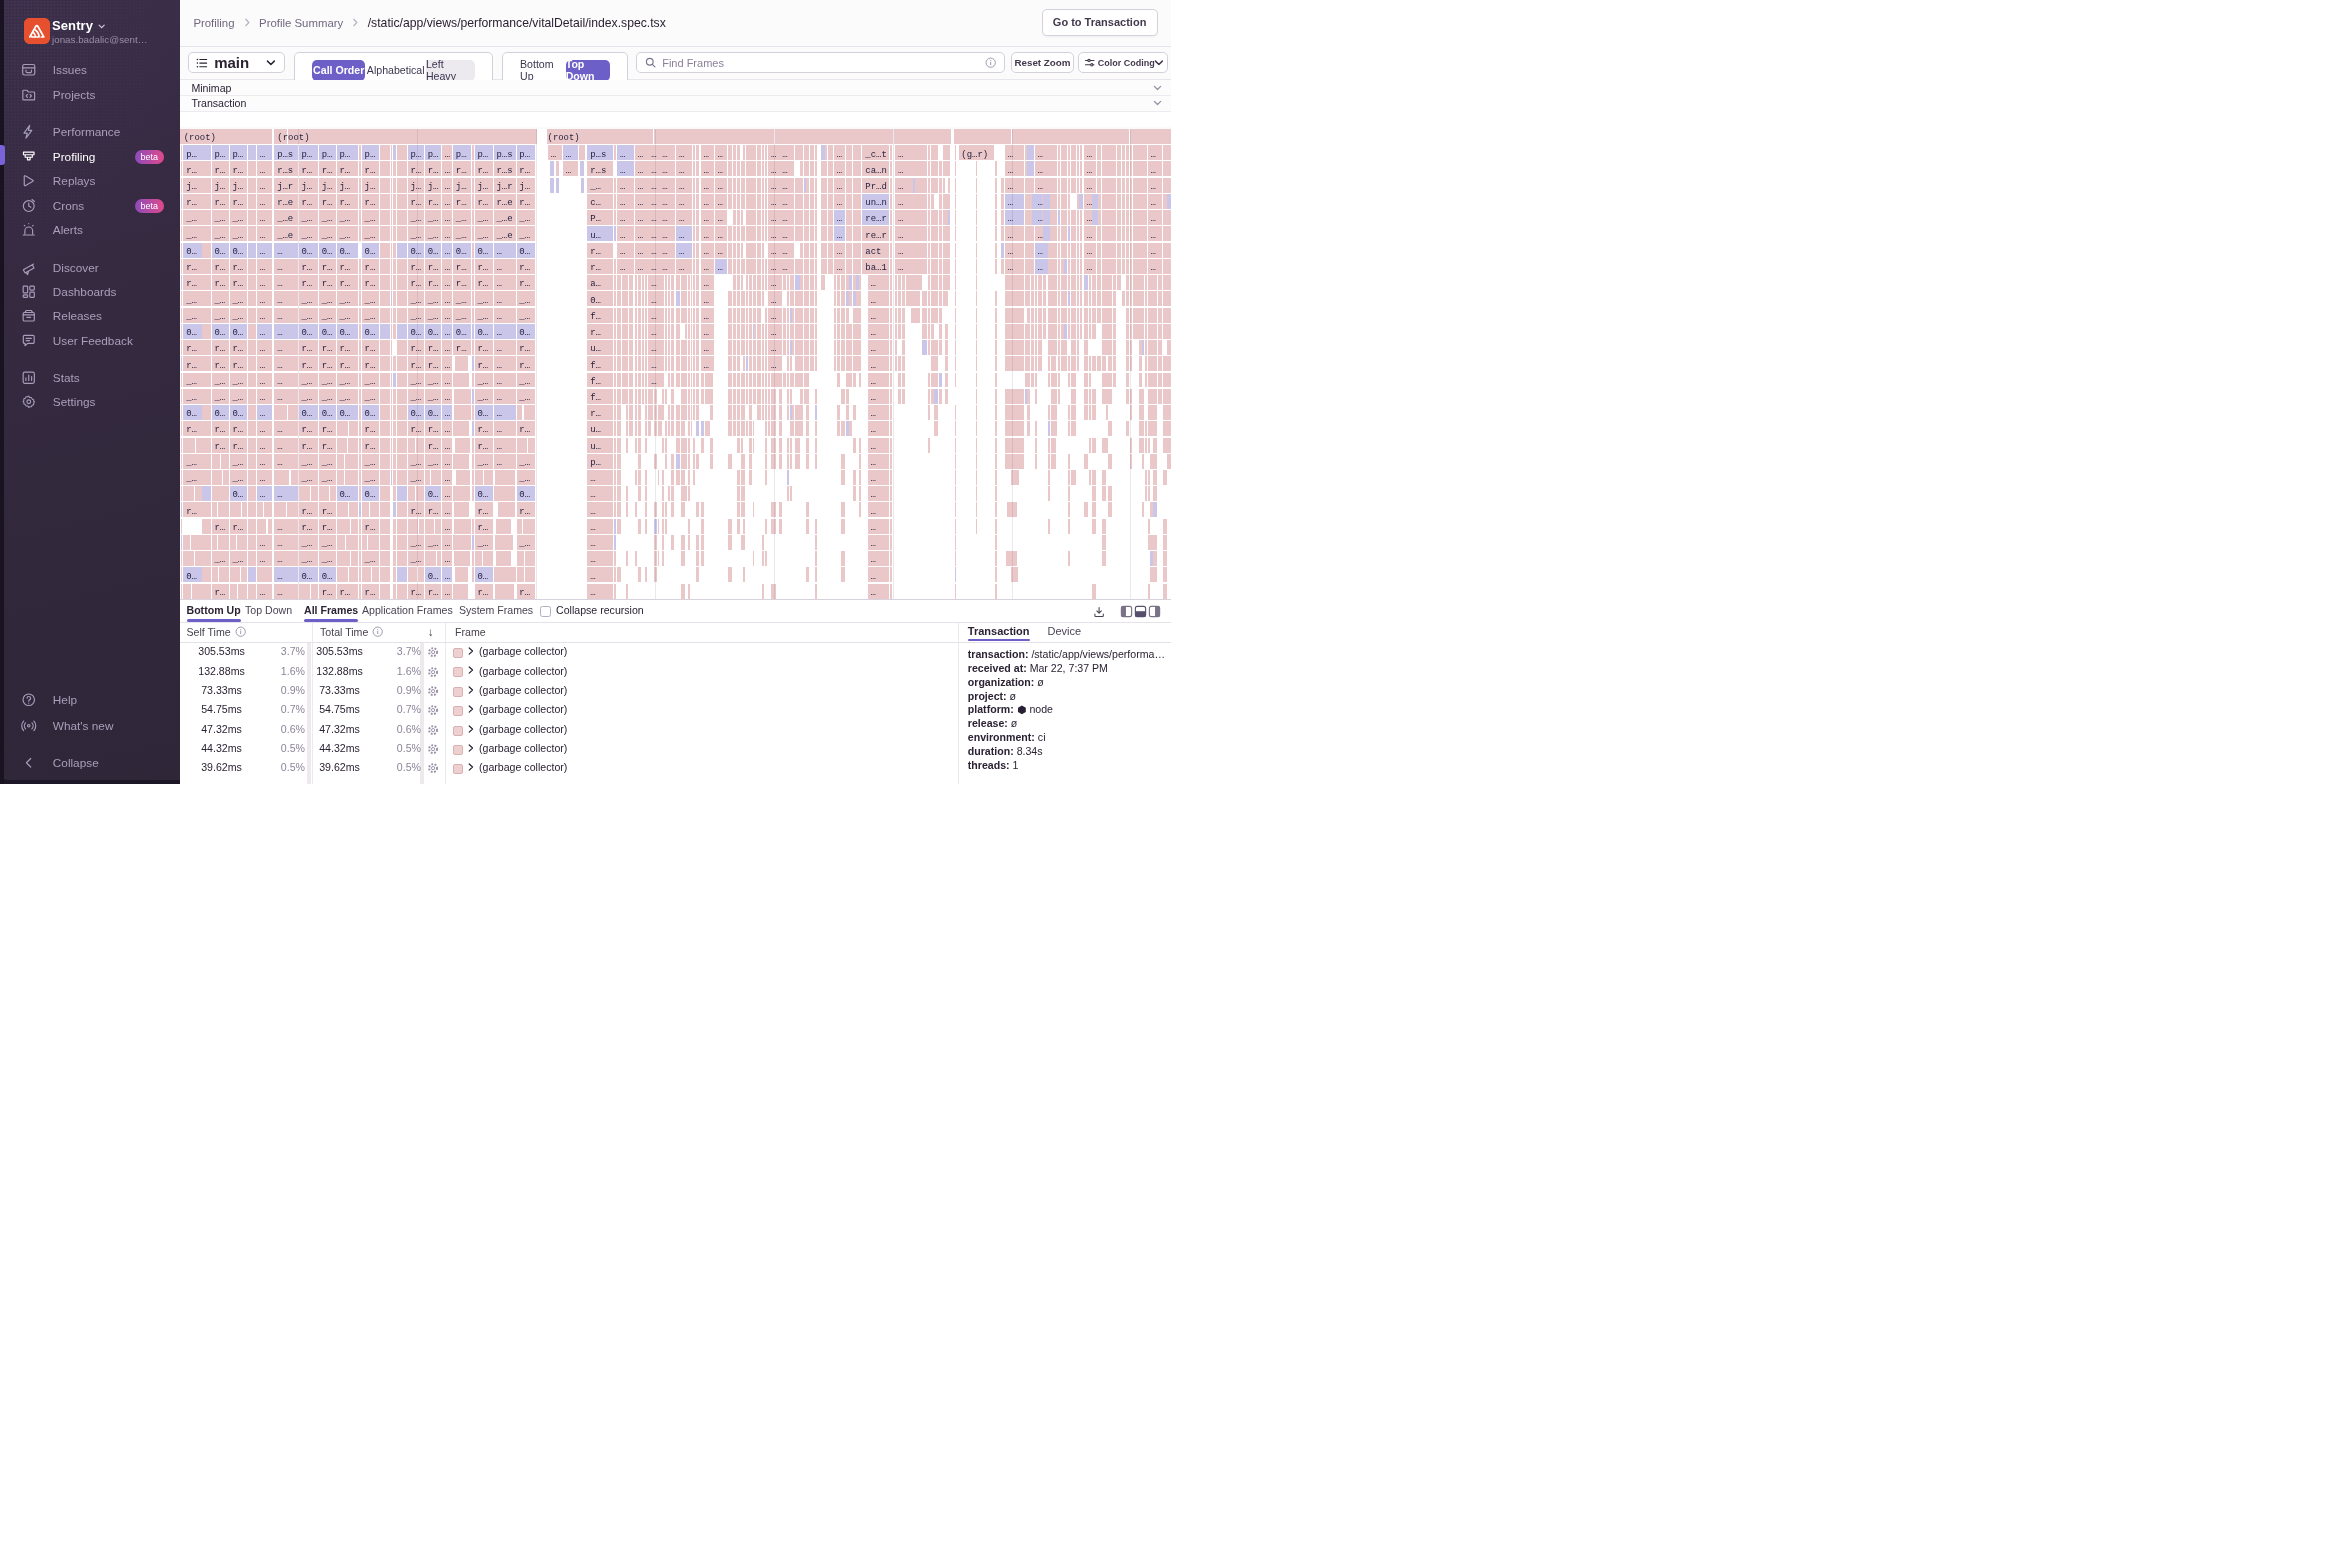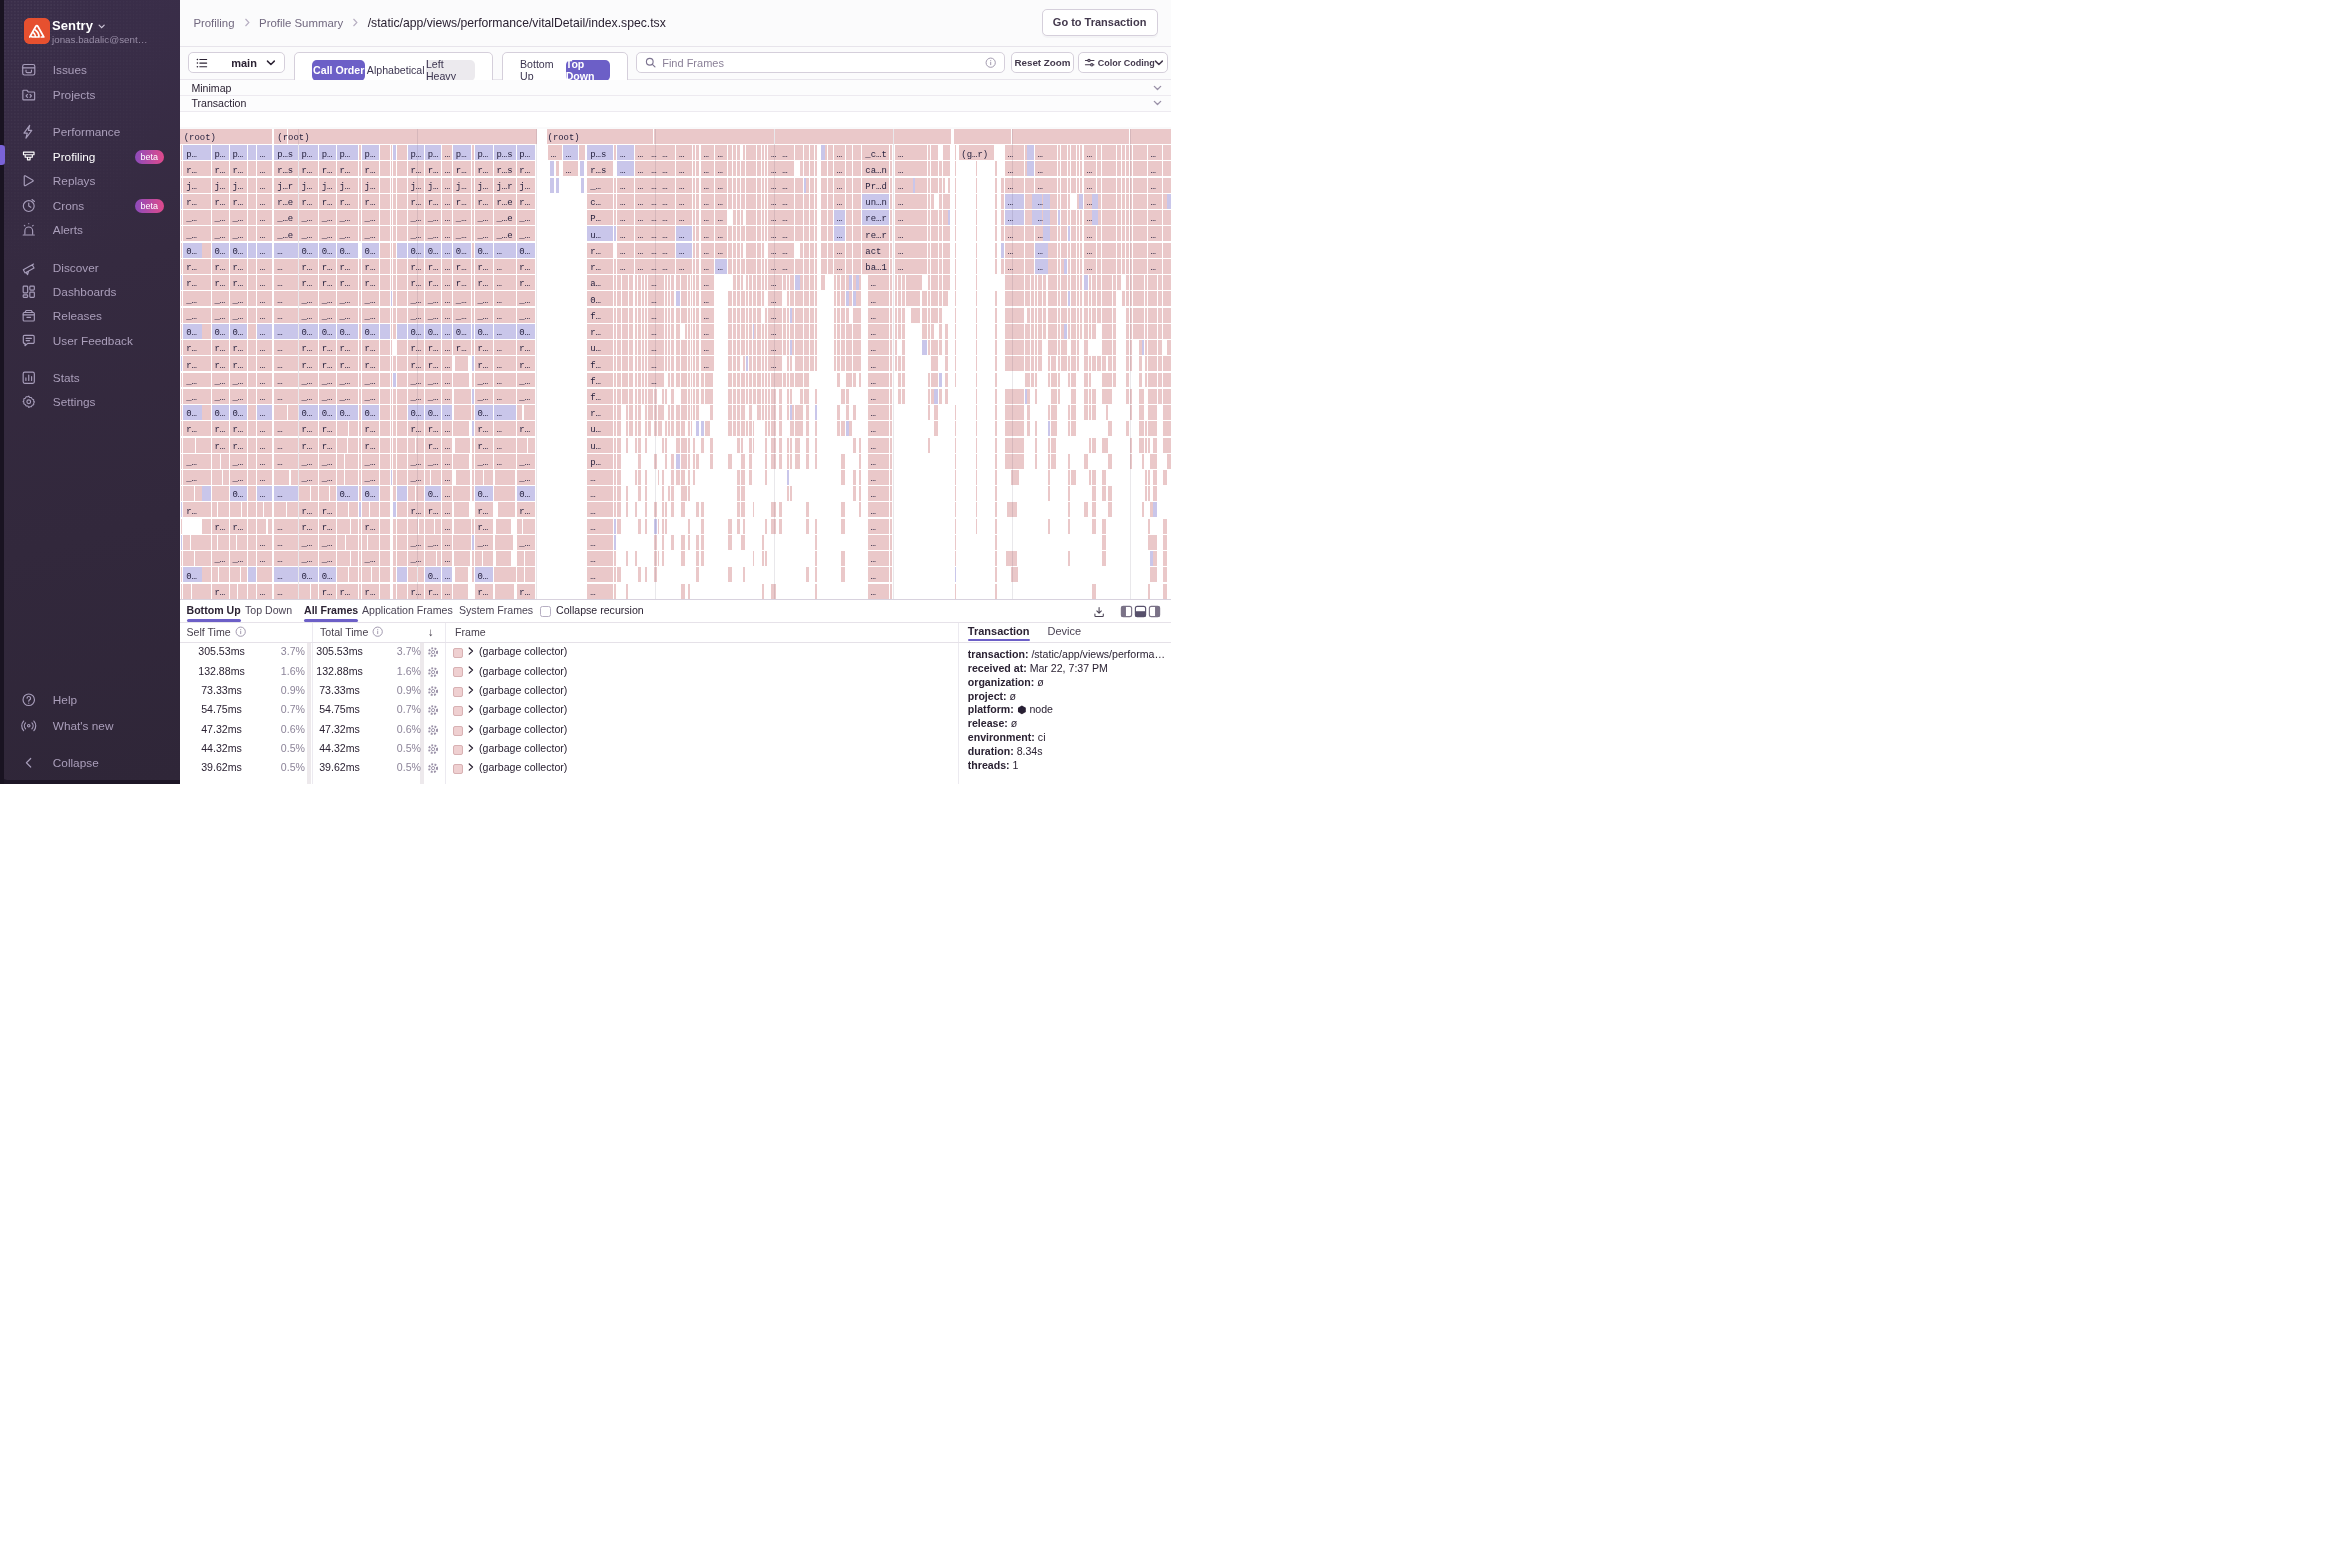--- a/index.html
+++ b/index.html
@@ -25,21 +25,21 @@
 #main{position:relative;flex:1;height:784px;background:#fff}
 #crumbbar{position:absolute;left:0;top:0;width:100%;height:47px;background:#fbfbfc;border-bottom:0.8px solid #e7e4eb}
 .crumbs{position:absolute;left:13.4px;top:15.5px;font-size:11.4px;color:#71687f;display:flex;align-items:center}
 .crumbs .sep{margin:0 9px;display:flex;align-items:center}
 .crumbs .last{color:#2b2233}
 #gototx{position:absolute;right:13.4px;top:8.5px;width:116px;height:27px;border:0.8px solid #d5cfdb;border-radius:4.9px;background:#fff;font-weight:bold;font-size:11px;color:#43394d;display:flex;align-items:center;justify-content:center;box-shadow:0 1.6px 0.8px rgba(40,30,60,0.03)}
 #toolbar{position:absolute;left:0;top:47px;width:100%;height:33px;background:#fbfbfc;border-bottom:0.8px solid #e8e5ec}
 .tbw{position:absolute;top:5.3px;height:21px;background:#fff;border:0.8px solid #d5cfdb;border-radius:4.9px;display:flex;align-items:center;font-size:10.6px}
 #wmain{left:7.7px;width:97px}
 #wmain .lic{margin-left:7.3px}
-#wmain b{margin-left:23px;font-size:11px;color:#2b2233}
+#wmain b{margin-left:6px;font-size:15px;color:#2b2233}
 #wmain .chev{position:absolute;right:8.1px}
 .seg{padding:17px}
 #seg1{left:114px;width:199px}
 #seg2{left:322px;width:126px}
 .seg .s{height:21px;margin:-0.8px 0;display:flex;align-items:center;justify-content:center;font-size:10.6px;color:#3c3550}
 .seg .s.on{background:#6c5fc7;color:#fff;font-weight:bold;border-radius:4.9px;}
 .seg .s.grey{background:#eceaee;border-radius:0 4.9px 4.9px 0}
 #find{left:456px;width:369px}
 #find .mag{margin:0 5.7px 0 8.1px}
 #find .ph{font-size:11px;color:#8b8198}

